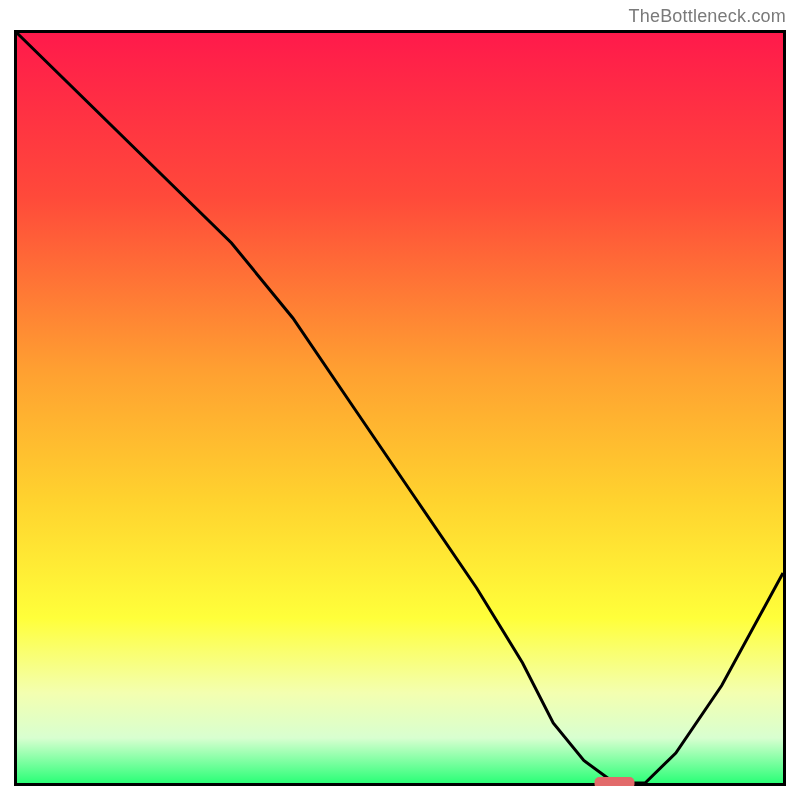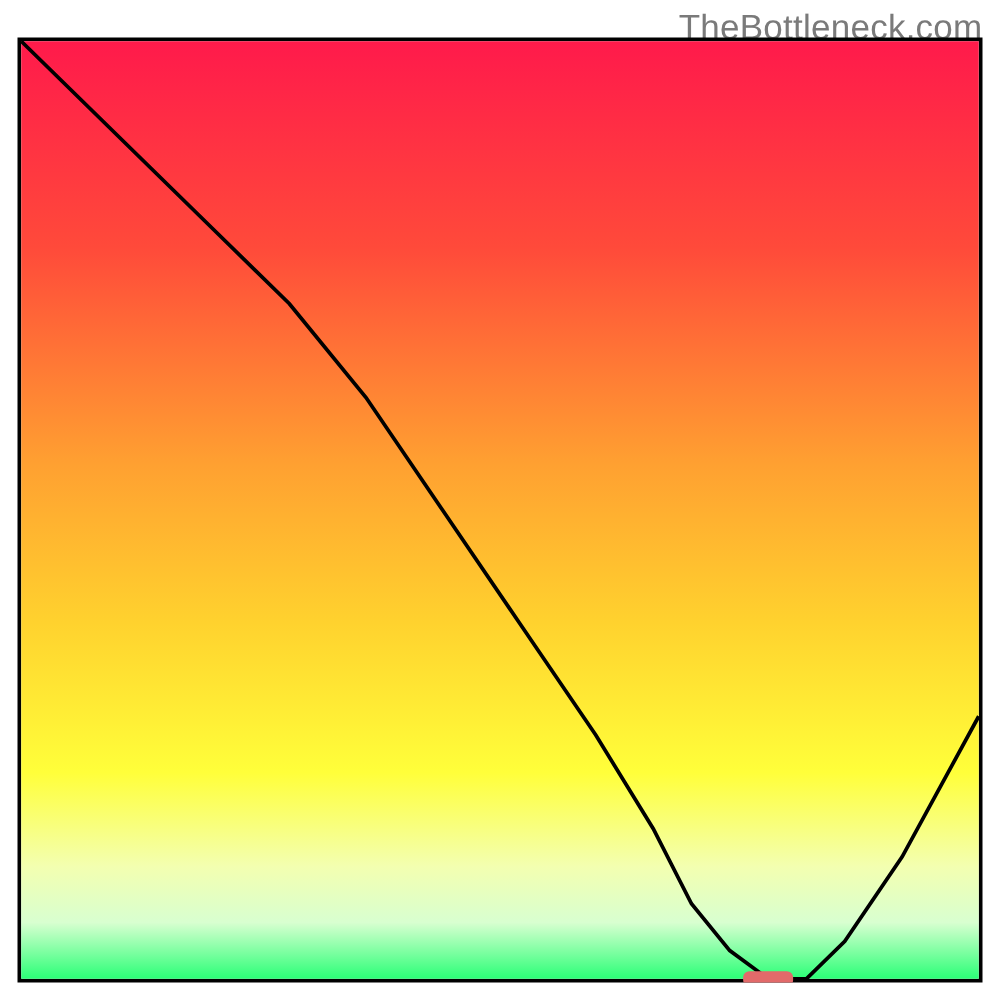--- a/index.html
+++ b/index.html
@@ -8,21 +8,21 @@
     width: 800px;
     height: 800px;
     position: relative;
     font-family: Arial, Helvetica, sans-serif;
     background: #fff;
   }
   .watermark {
     position: absolute;
     top: 6px;
     right: 14px;
-    font-size: 28px;
+    font-size: 18px;
     color: #7a7a7a;
     font-weight: 400;
     letter-spacing: 0.2px;
   }
   .frame {
     position: absolute;
     left: 14px;
     top: 30px;
     width: 772px;
     height: 756px;

